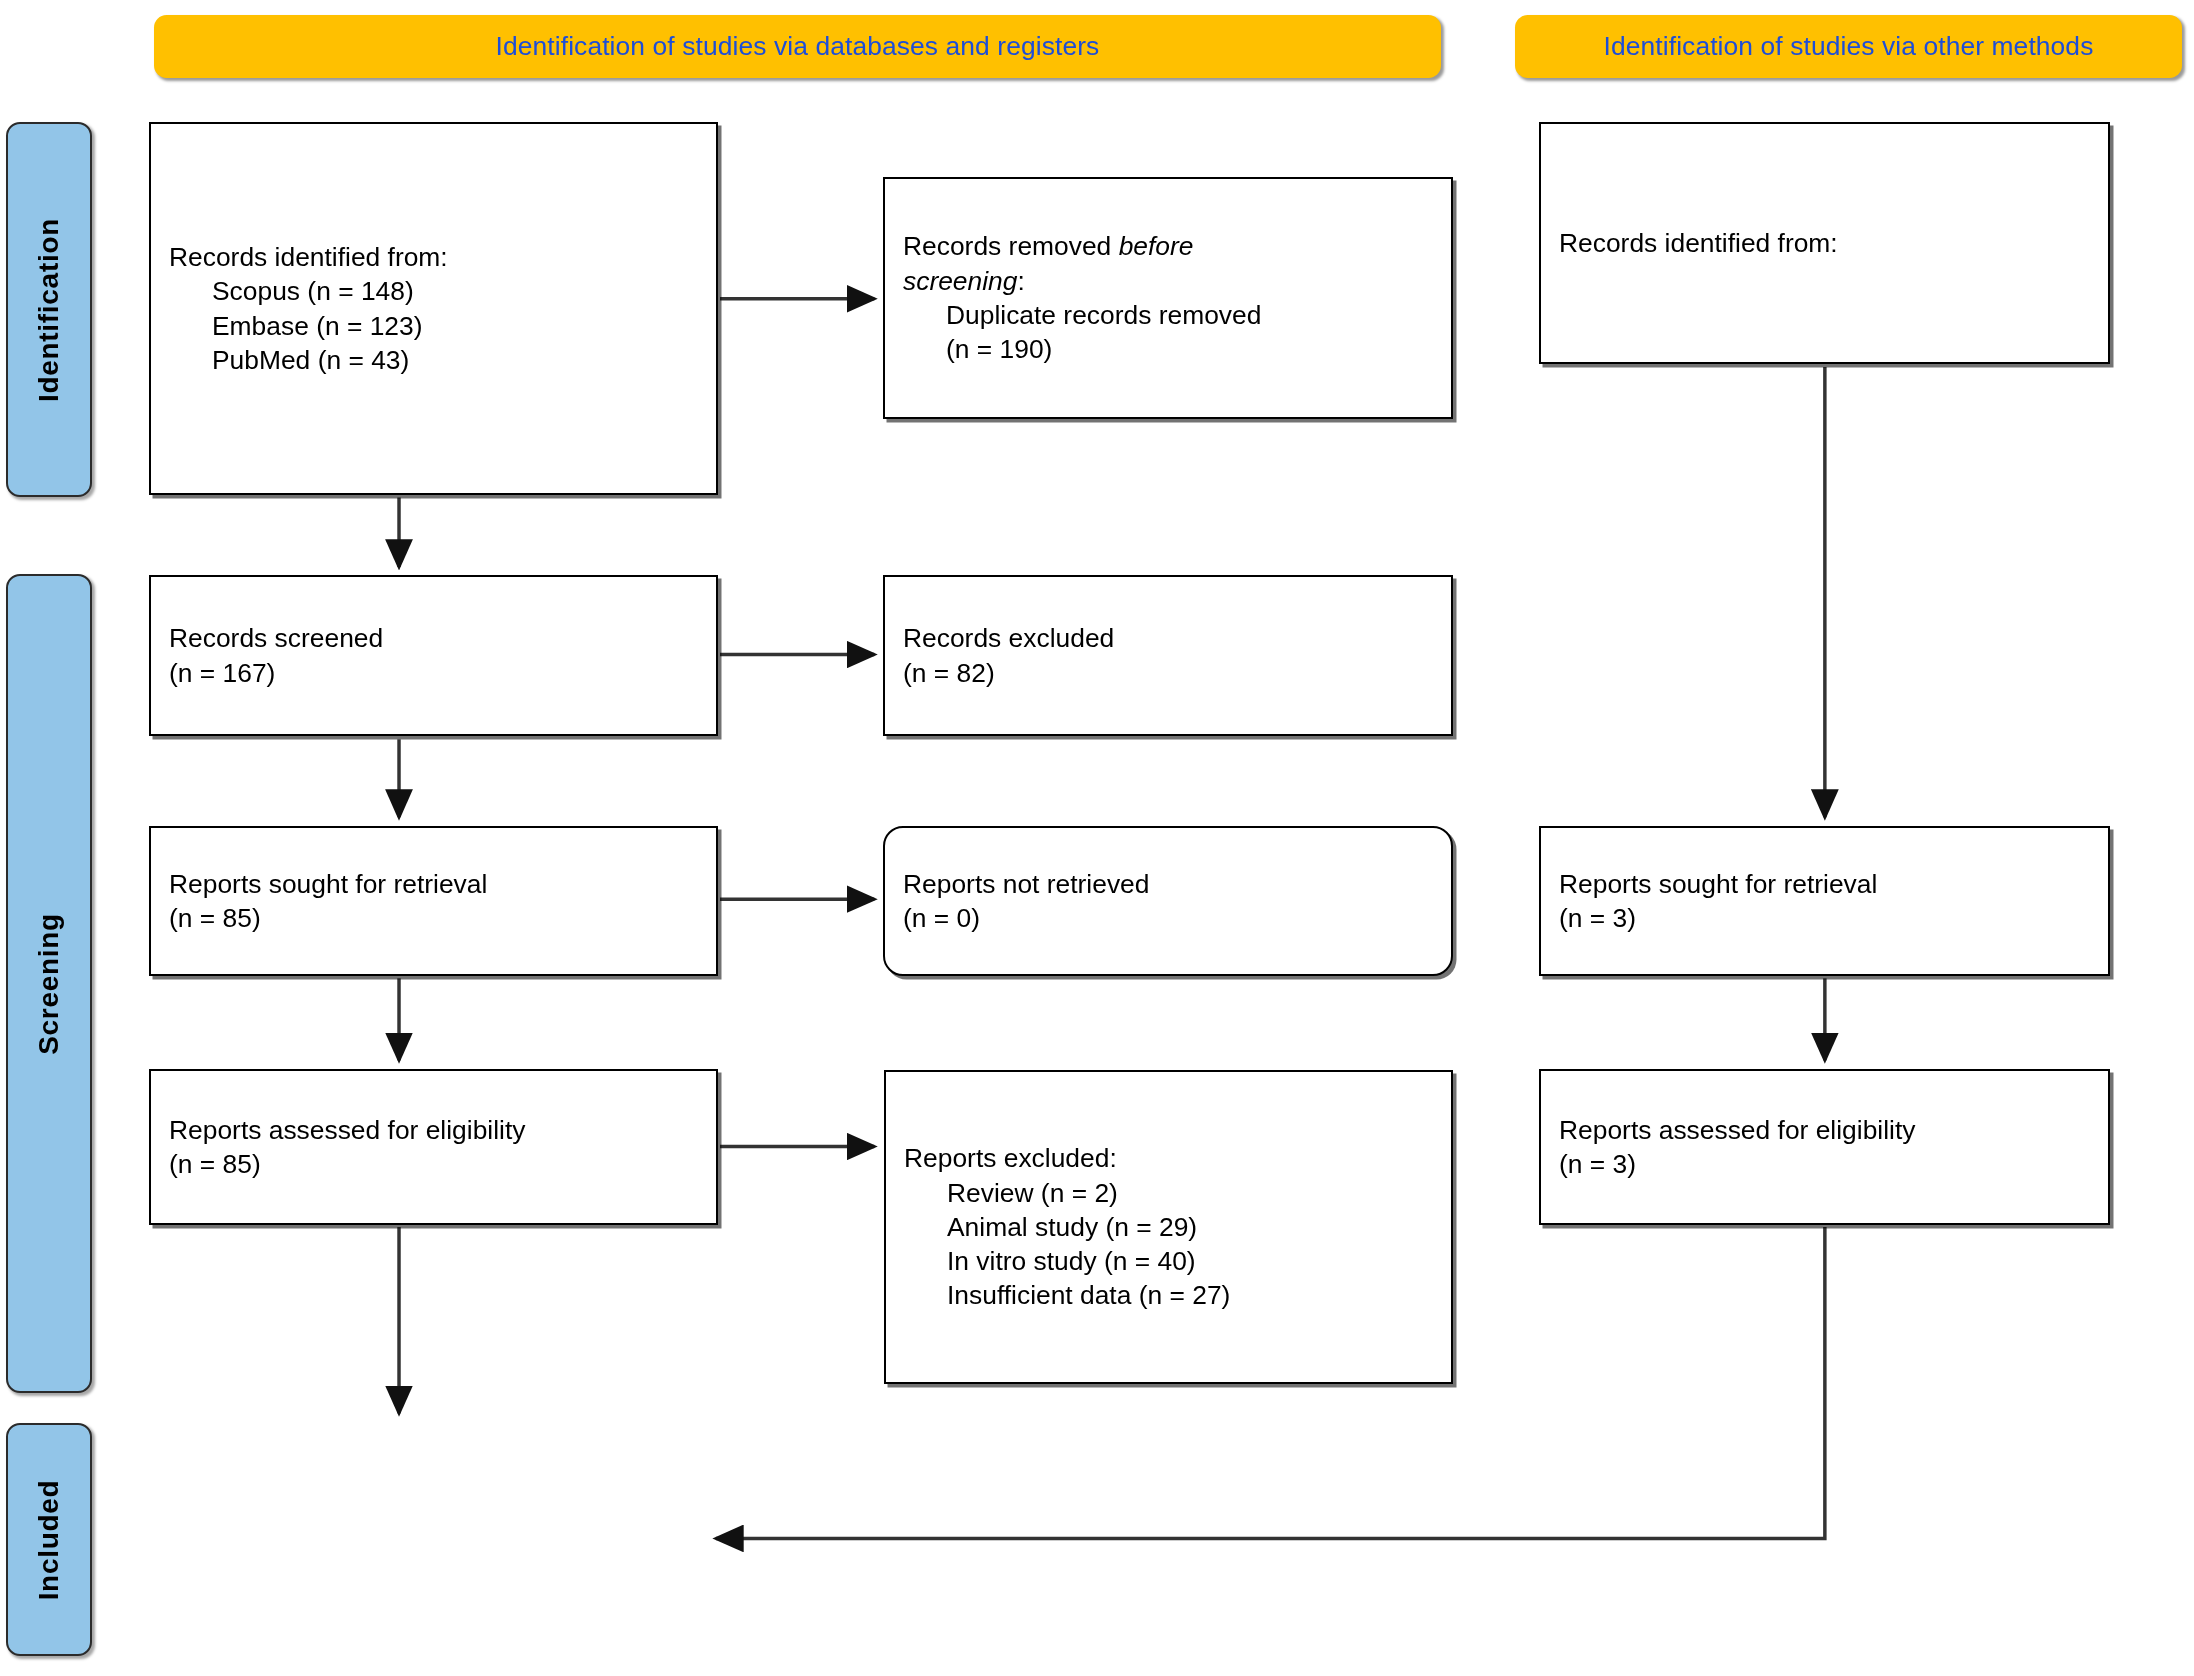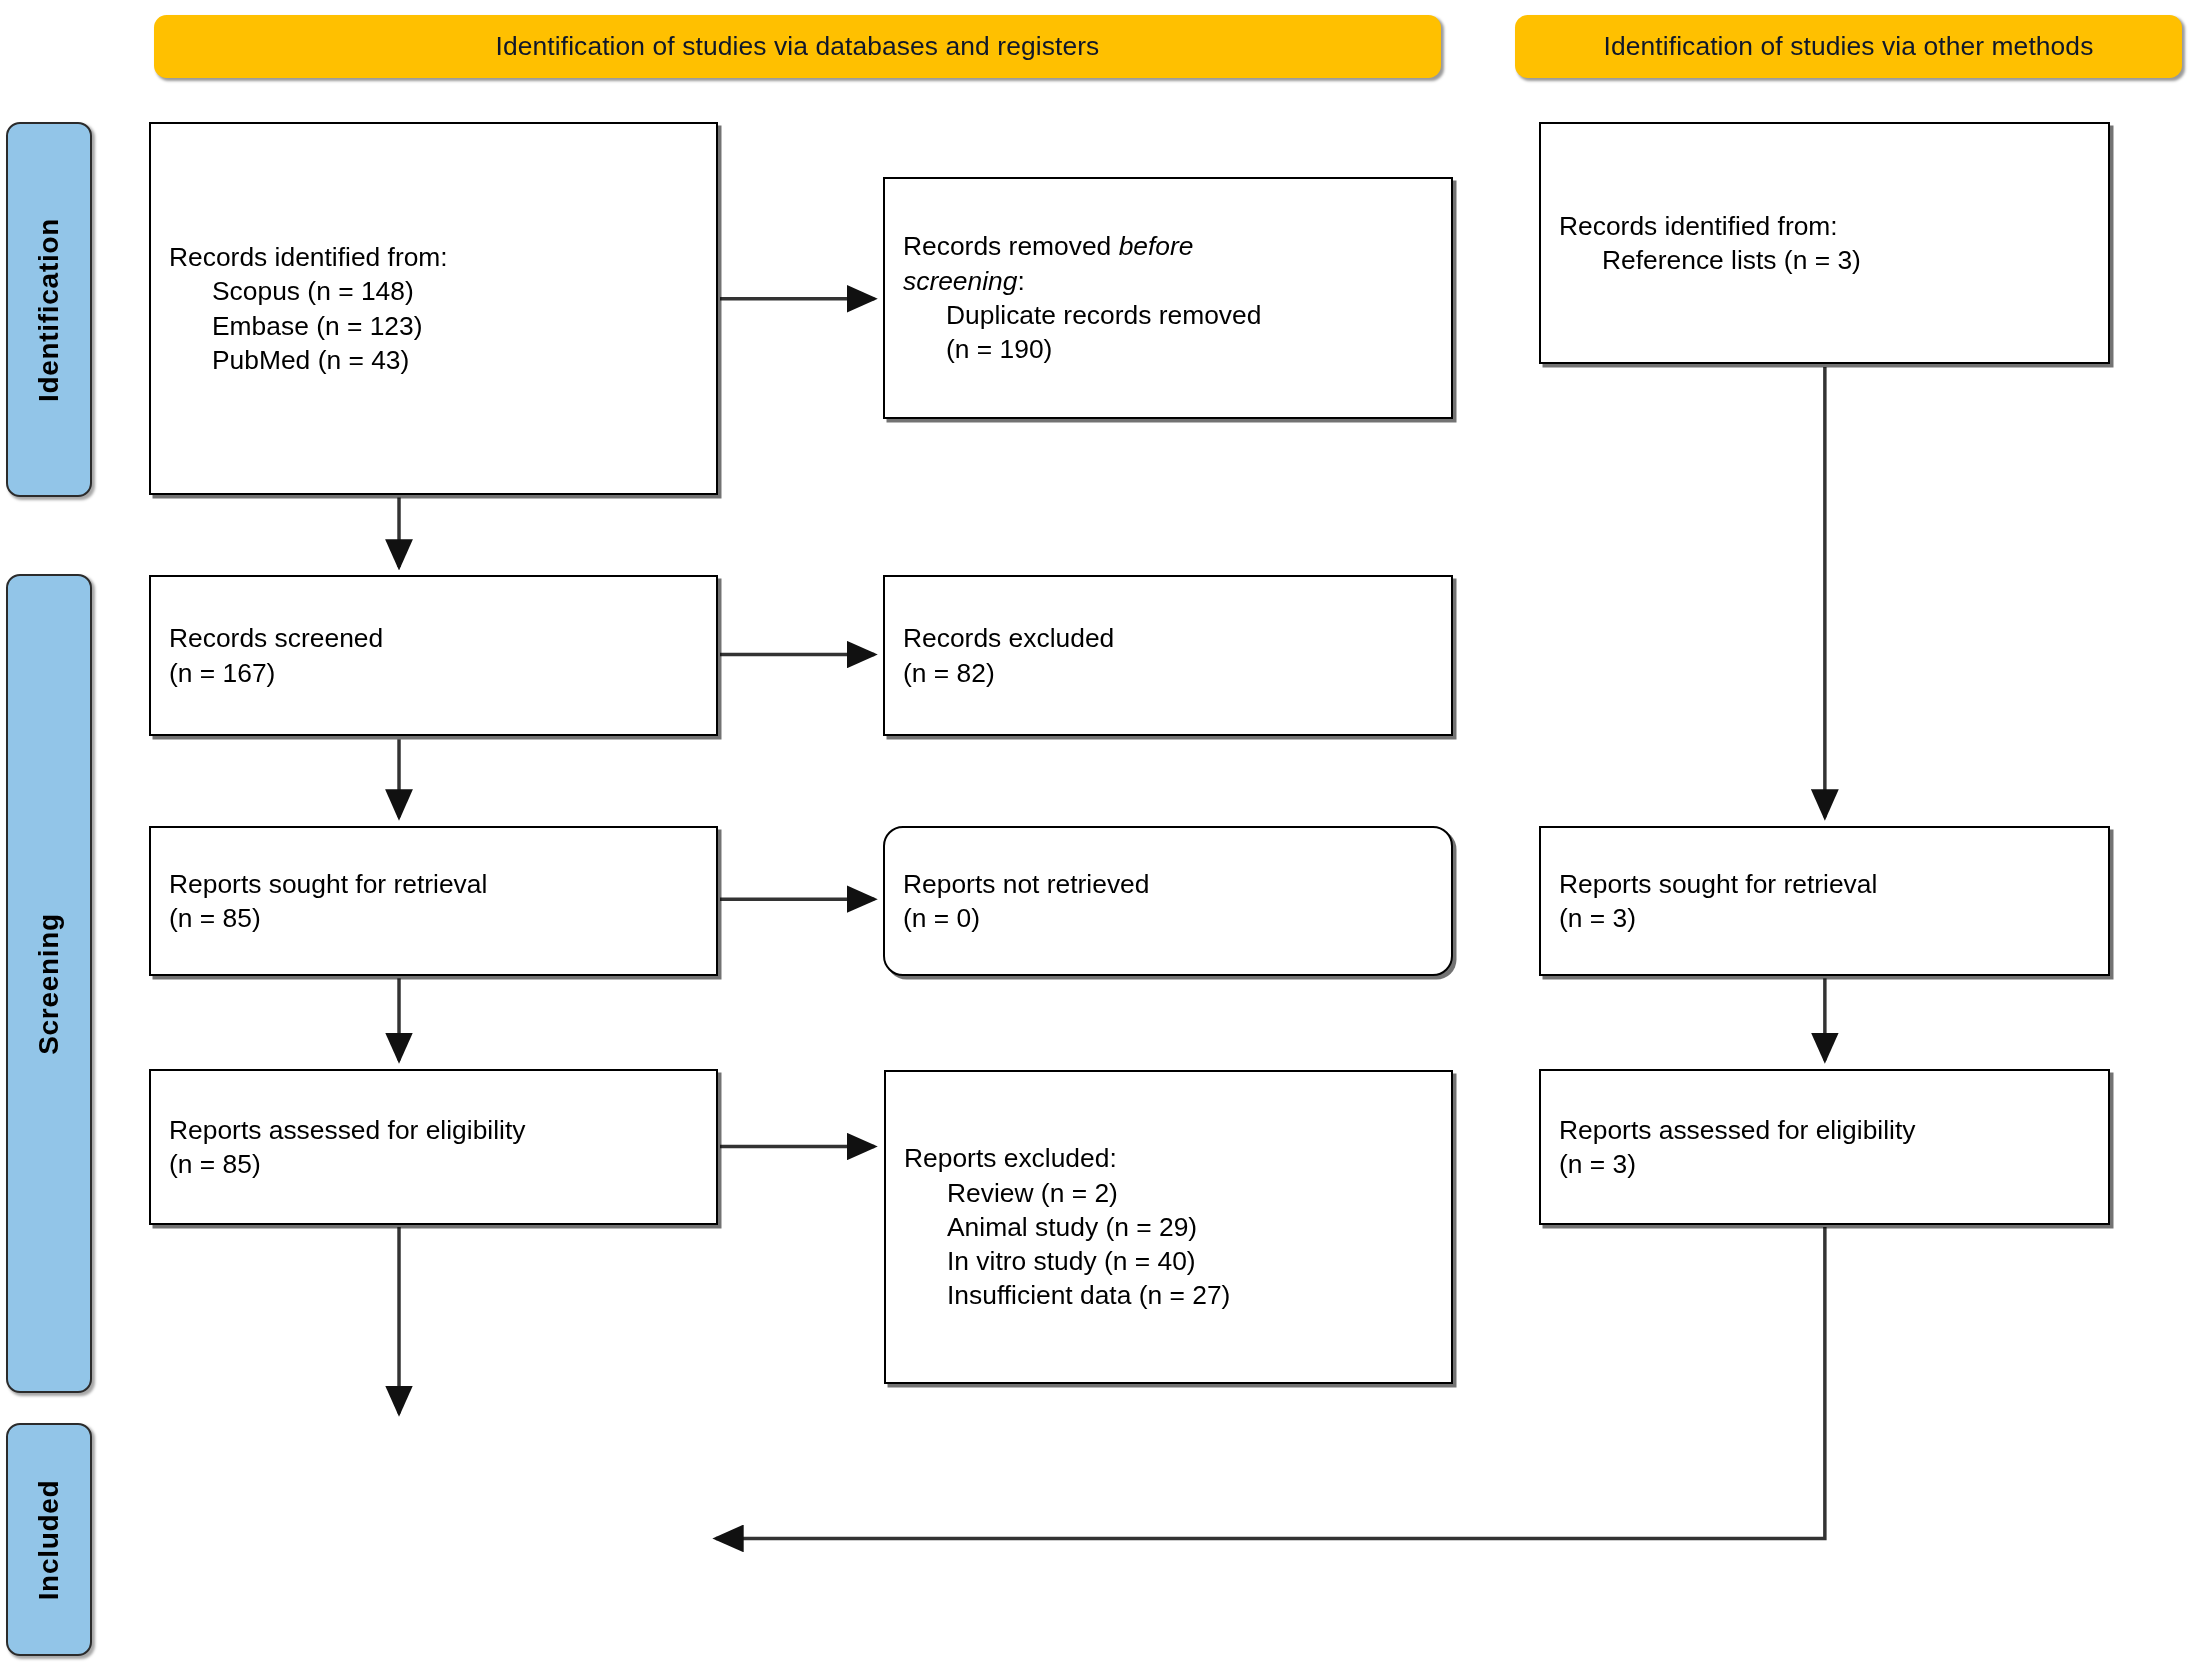--- a/index.html
+++ b/index.html
@@ -25,21 +25,21 @@
   
   .banner {
     position: absolute;
     background: #FFC000;
     border-radius: 12.5px;
     box-shadow: 2.1px 2.1px 2.8px rgba(0,0,0,0.40);
     display: flex;
     align-items: center;
     justify-content: center;
     font-size: 26.4px;
-    color: #0f172a;
+    color: #1d4ed8;
     text-align: center;
     letter-spacing: 0.1px;
   }
   #banner-databases { left: 154px;  top: 15.3px; width: 1287px; height: 63px; }
   #banner-other     { left: 1515px; top: 15.3px; width: 667px;  height: 63px; justify-content: center; }
 
   
   .stage {
     position: absolute;
     background: #92C5E8;
@@ -207,21 +207,20 @@
   <div id="box-reportsexcluded" class="node">
     <div class="line">Reports excluded:</div>
     <div class="line indent">Review (n = 2)</div>
     <div class="line indent">Animal study (n = 29)</div>
     <div class="line indent">In vitro study (n = 40)</div>
     <div class="line indent">Insufficient data (n = 27)</div>
   </div>
 
   <div id="box-other-identified" class="node">
     <div class="line">Records identified from:</div>
-    <div class="line indent">Reference lists (n = 3)</div>
   </div>
 
   <div id="box-other-sought" class="node">
     <div class="line">Reports sought for retrieval</div>
     <div class="line">(n = 3)</div>
   </div>
 
   <div id="box-other-assessed" class="node">
     <div class="line">Reports assessed for eligibility</div>
     <div class="line">(n = 3)</div>

